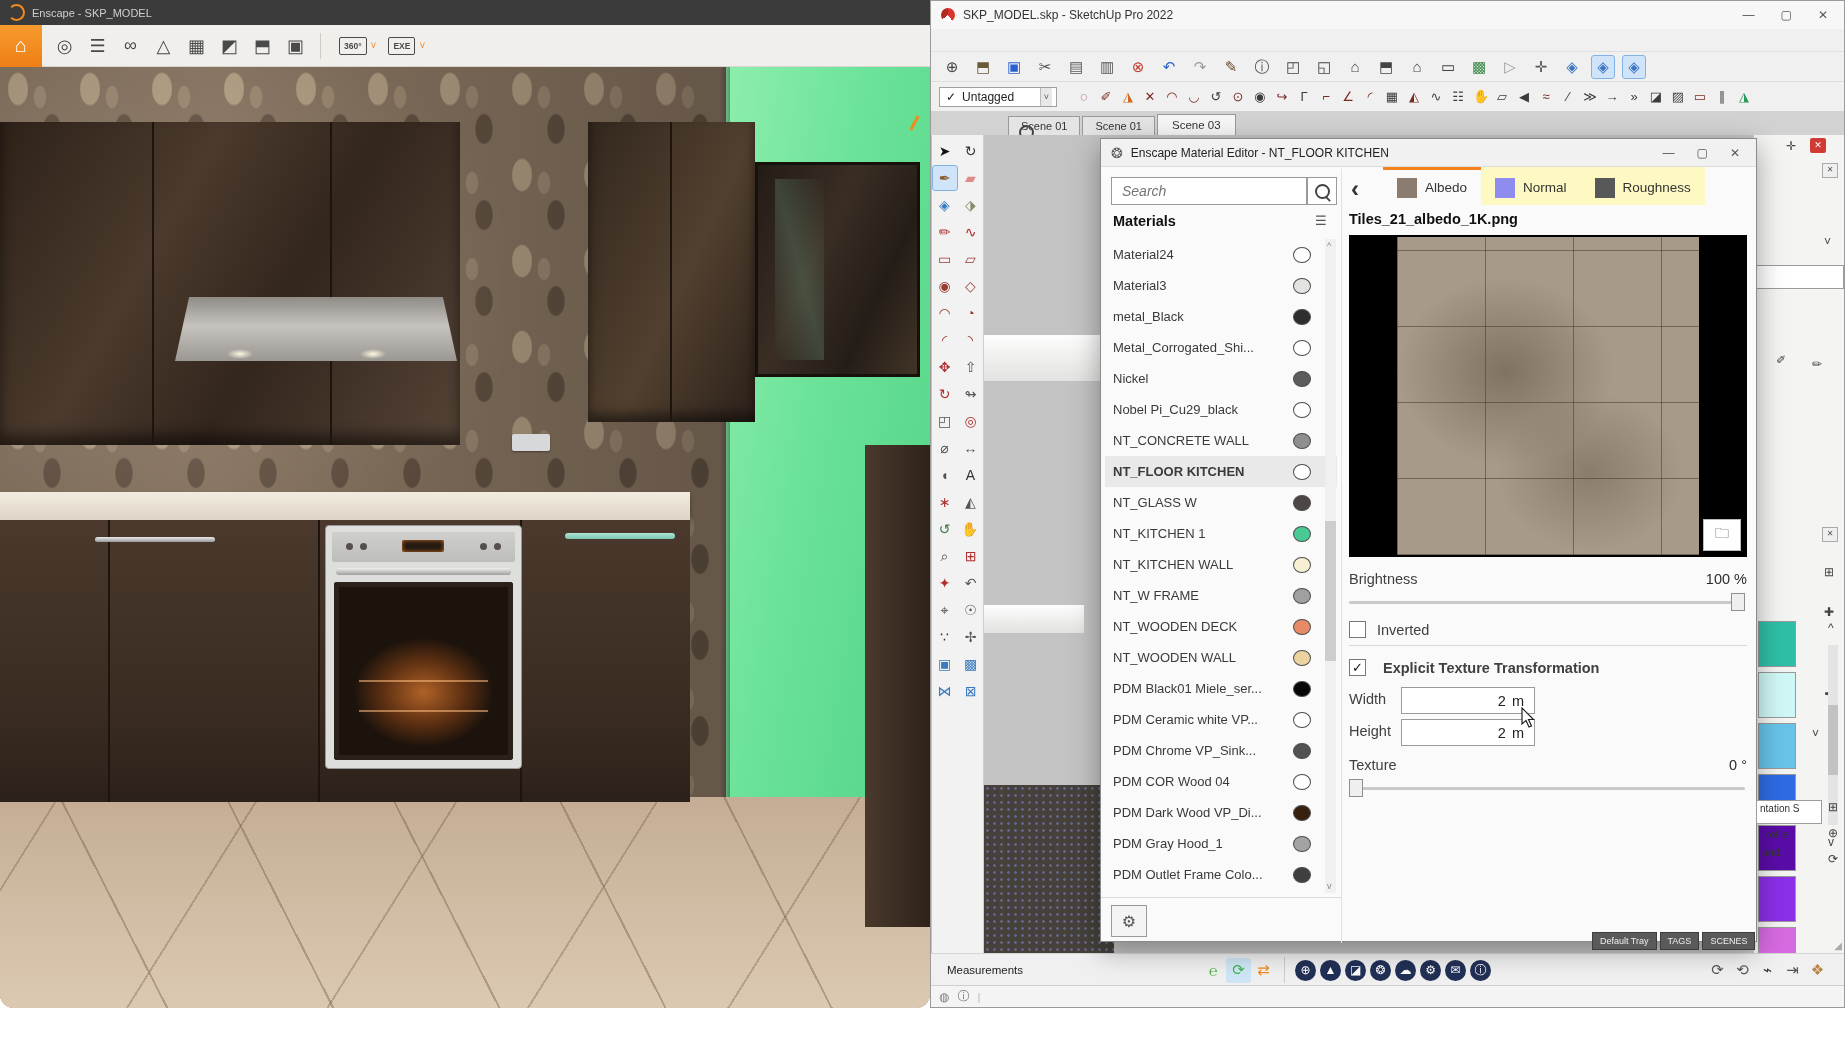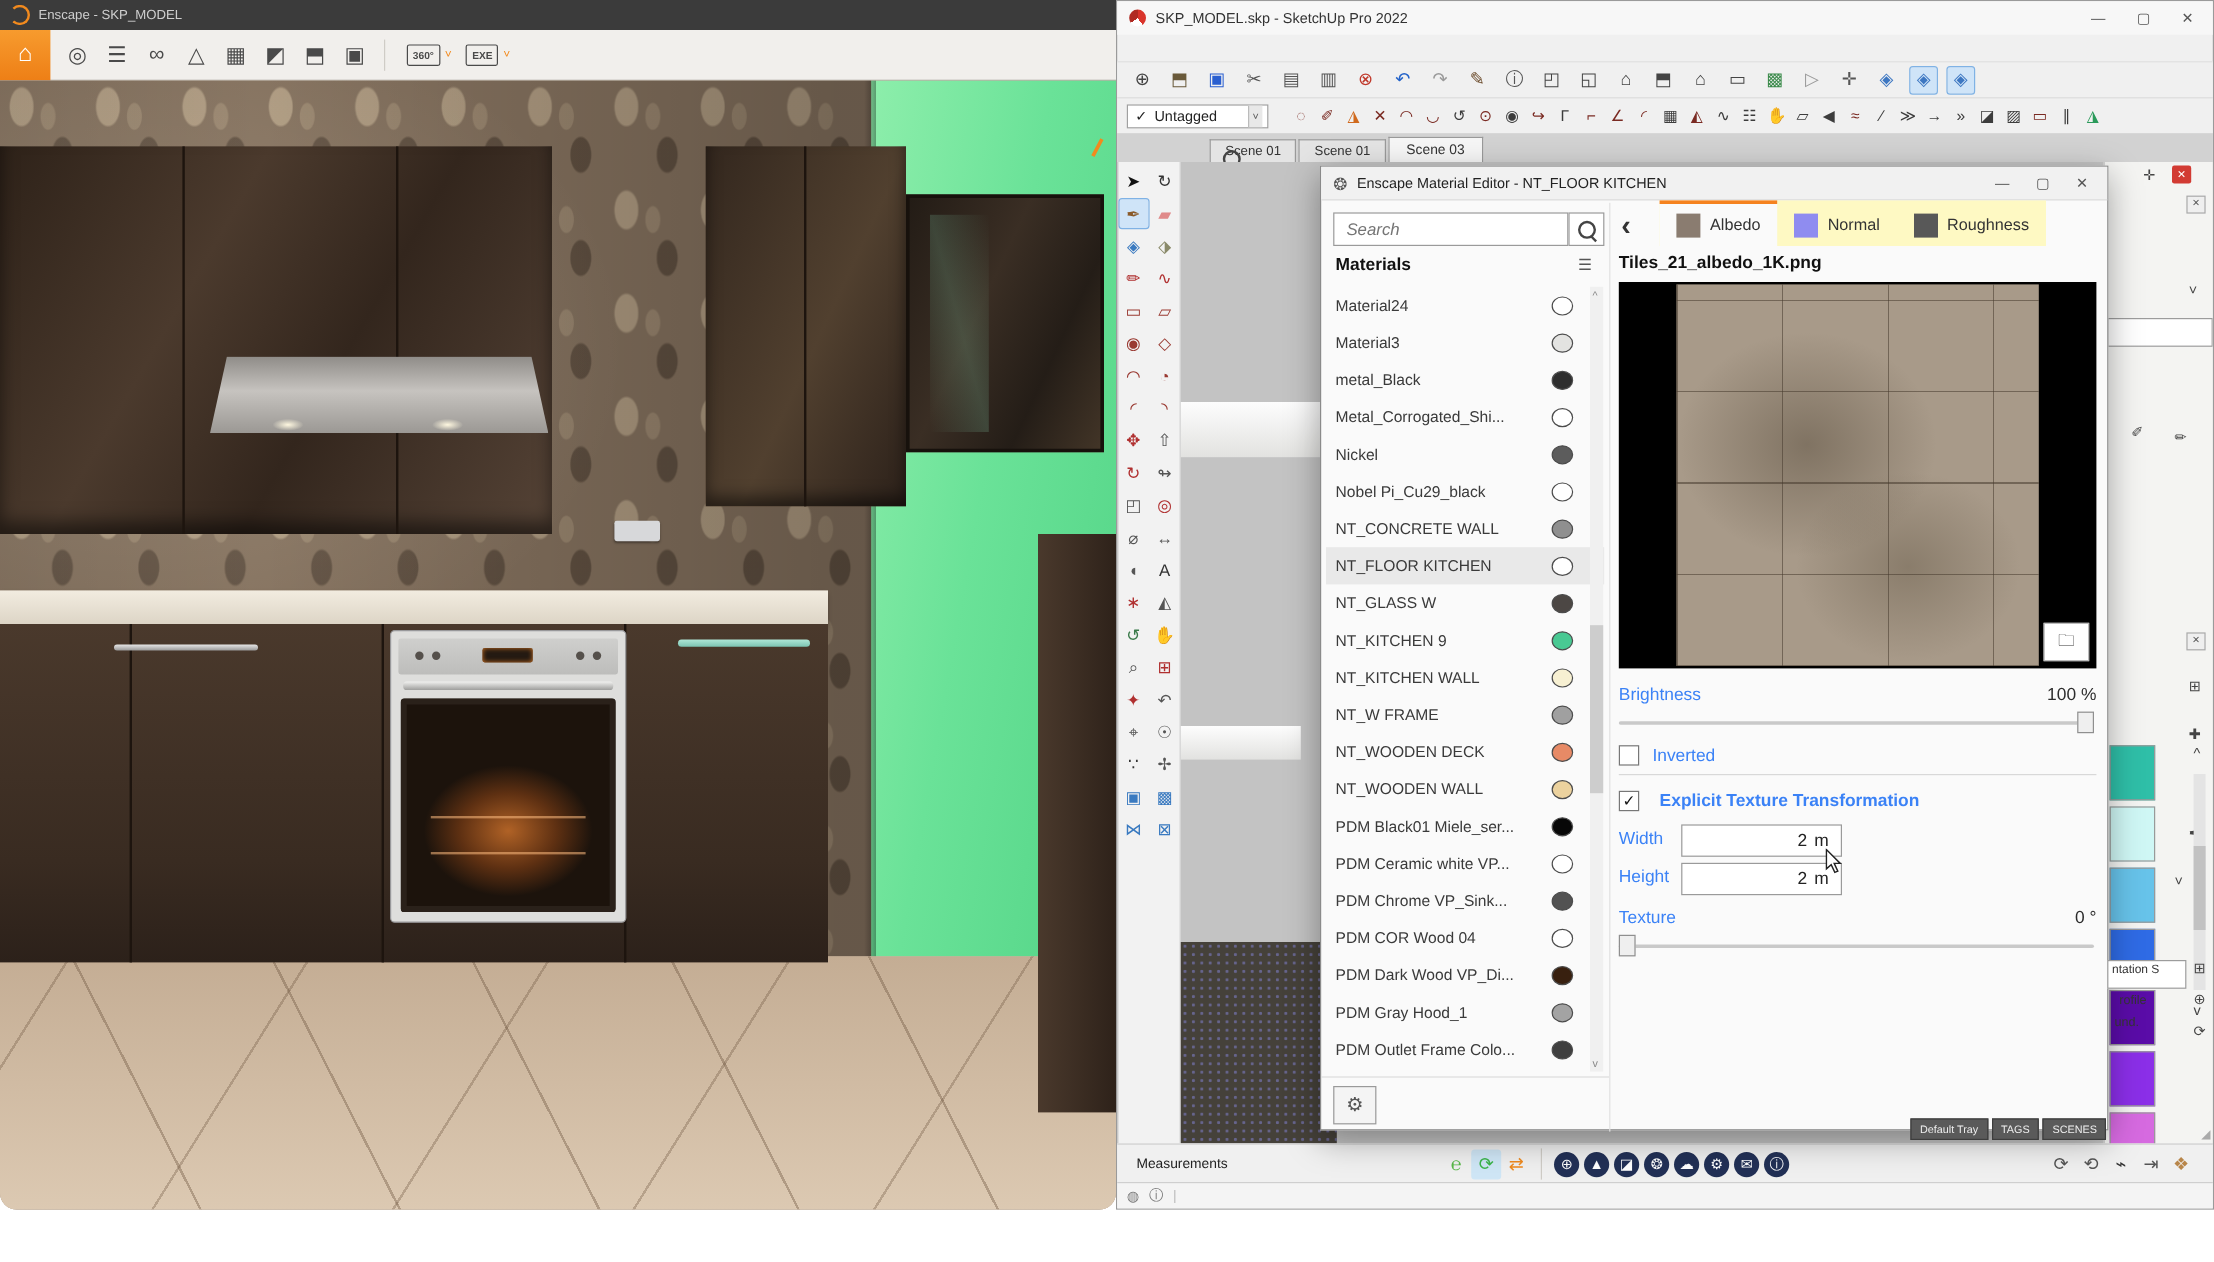--- a/index.html
+++ b/index.html
@@ -102,21 +102,21 @@
   #editor{left:1100px;top:138px;width:657px;height:804px;background:#fafafa;border:1px solid #8a8a8a;box-shadow:0 8px 26px rgba(0,0,0,.35);box-sizing:border-box;}
   #ed-title{left:0;top:0;width:100%;height:28px;background:#f1f1f1;border-bottom:1px solid #ddd;display:flex;align-items:center;gap:8px;padding-left:10px;box-sizing:border-box;font-size:12px;color:#222;}
   .ed-ic{font-size:14px;color:#555;}
   #ed-search{left:10px;top:38px;width:196px;height:28px;border:1px solid #9a9a9a;background:#fff;box-sizing:border-box;font-size:14px;font-style:italic;color:#888;padding:0 8px;display:flex;align-items:center;}
   #ed-search input{border:none;outline:none;width:100%;font:italic 14px "Liberation Sans",sans-serif;color:#555;background:transparent;}
   #ed-magbtn{left:206px;top:38px;width:30px;height:28px;border:1px solid #9a9a9a;background:#fff;box-sizing:border-box;display:flex;align-items:center;justify-content:center;}
   #ed-mats-hdr{left:12px;top:74px;font-size:14.5px;font-weight:bold;color:#111;}
   #ed-burger{left:214px;top:74px;font-size:13px;color:#555;}
   #mat-list{left:4px;top:100px;width:232px;height:654px;overflow:hidden;}
   .mat-row{height:31px;display:flex;align-items:center;padding-left:8px;box-sizing:border-box;}
-  .mat-row.on{background:#e9e9e9;}
+  .mat-row.on{background:#e9e9e9;font-weight:bold;}
   .mat-name{font-size:13px;color:#3a3a3a;white-space:nowrap;overflow:hidden;max-width:160px;}
   .mat-dot{margin-left:auto;margin-right:26px;width:18px;height:16px;border-radius:50%;border:1.6px solid #4c4c4c;box-sizing:border-box;}
   #mat-scroll{left:224px;top:100px;width:11px;height:654px;background:#f0f0f0;}
   #mat-thumb{left:224px;top:382px;width:11px;height:140px;background:#cdcdcd;}
   .scr-chev{position:absolute;font-size:9px;color:#888;left:226px;}
   #ed-footline{left:0px;top:758px;width:240px;height:1px;background:#ddd;}
   #ed-gear{left:10px;top:766px;width:34px;height:30px;border:1px solid #9a9a9a;background:#f4f4f4;display:flex;align-items:center;justify-content:center;font-size:16px;color:#555;}
   #ed-vline{left:240px;top:30px;width:1px;height:774px;background:#e2e2e2;}
 
   #ed-back{left:250px;top:36px;font-size:24px;color:#333;font-weight:bold;}
@@ -126,21 +126,21 @@
   .tab-sw{width:20px;height:20px;display:inline-block;}
   #ed-file{left:248px;top:72px;font-size:14.5px;font-weight:bold;color:#111;}
   #ed-preview{left:248px;top:96px;width:398px;height:322px;background:#000;}
   #ed-tiles{position:absolute;left:48px;top:2px;right:48px;bottom:2px;background-color:#a89a89;
     background-image:
       repeating-linear-gradient(0deg, rgba(70,58,45,.55) 0 1px, transparent 1px 76px),
       repeating-linear-gradient(90deg, rgba(70,58,45,.55) 0 1px, transparent 1px 88px),
       radial-gradient(150px 130px at 36% 42%, rgba(88,76,60,.5), transparent 72%),
       radial-gradient(130px 110px at 64% 74%, rgba(96,84,66,.42), transparent 72%);}
   #ed-folder{position:absolute;right:6px;bottom:6px;width:36px;height:30px;background:#fff;border:1px solid #bbb;display:flex;align-items:center;justify-content:center;font-size:14px;color:#333;}
-  .ed-label{font-size:14.5px;color:#3b82f6;}
+  .ed-label{font-size:14.5px;color:#404040;}
   .ed-val{font-size:14.5px;color:#2c2c2c;}
   .slider{height:3px;background:#c9c9c9;border-radius:2px;}
   .thumb{position:absolute;top:-8px;width:14px;height:18px;background:#efefef;border:1px solid #8f8f8f;box-sizing:border-box;}
   .cb{width:17px;height:17px;background:#fff;border:1.5px solid #777;box-sizing:border-box;display:inline-flex;align-items:center;justify-content:center;font-size:13px;color:#111;}
   .ett-input{position:absolute;height:27px;width:134px;border:1px solid #9a9a9a;background:#fff;box-sizing:border-box;display:flex;align-items:center;justify-content:flex-end;padding-right:10px;font-size:14.5px;color:#222;gap:6px;}
   #ed-div{left:248px;top:506px;width:398px;height:1px;background:#d8d8d8;}
 
   
   #caption{left:0px;top:1010px;width:1845px;height:42px;background:#fff;display:flex;align-items:center;}
   #caption div{font-size:21px;font-weight:bold;color:#111;margin-left:8px;}
@@ -471,21 +471,21 @@
         </div>
         <div class="mat-row on">
           <span class="mat-name">NT_FLOOR KITCHEN</span>
           <span class="mat-dot" style="background: rgb(255, 255, 255);"></span>
         </div>
         <div class="mat-row">
           <span class="mat-name">NT_GLASS W</span>
           <span class="mat-dot" style="background: rgb(76, 71, 68);"></span>
         </div>
         <div class="mat-row">
-          <span class="mat-name">NT_KITCHEN 9</span>
+          <span class="mat-name">NT_KITCHEN 1</span>
           <span class="mat-dot" style="background: rgb(73, 201, 147);"></span>
         </div>
         <div class="mat-row">
           <span class="mat-name">NT_KITCHEN WALL</span>
           <span class="mat-dot" style="background: rgb(247, 240, 210);"></span>
         </div>
         <div class="mat-row">
           <span class="mat-name">NT_W FRAME</span>
           <span class="mat-dot" style="background: rgb(160, 160, 160);"></span>
         </div>

